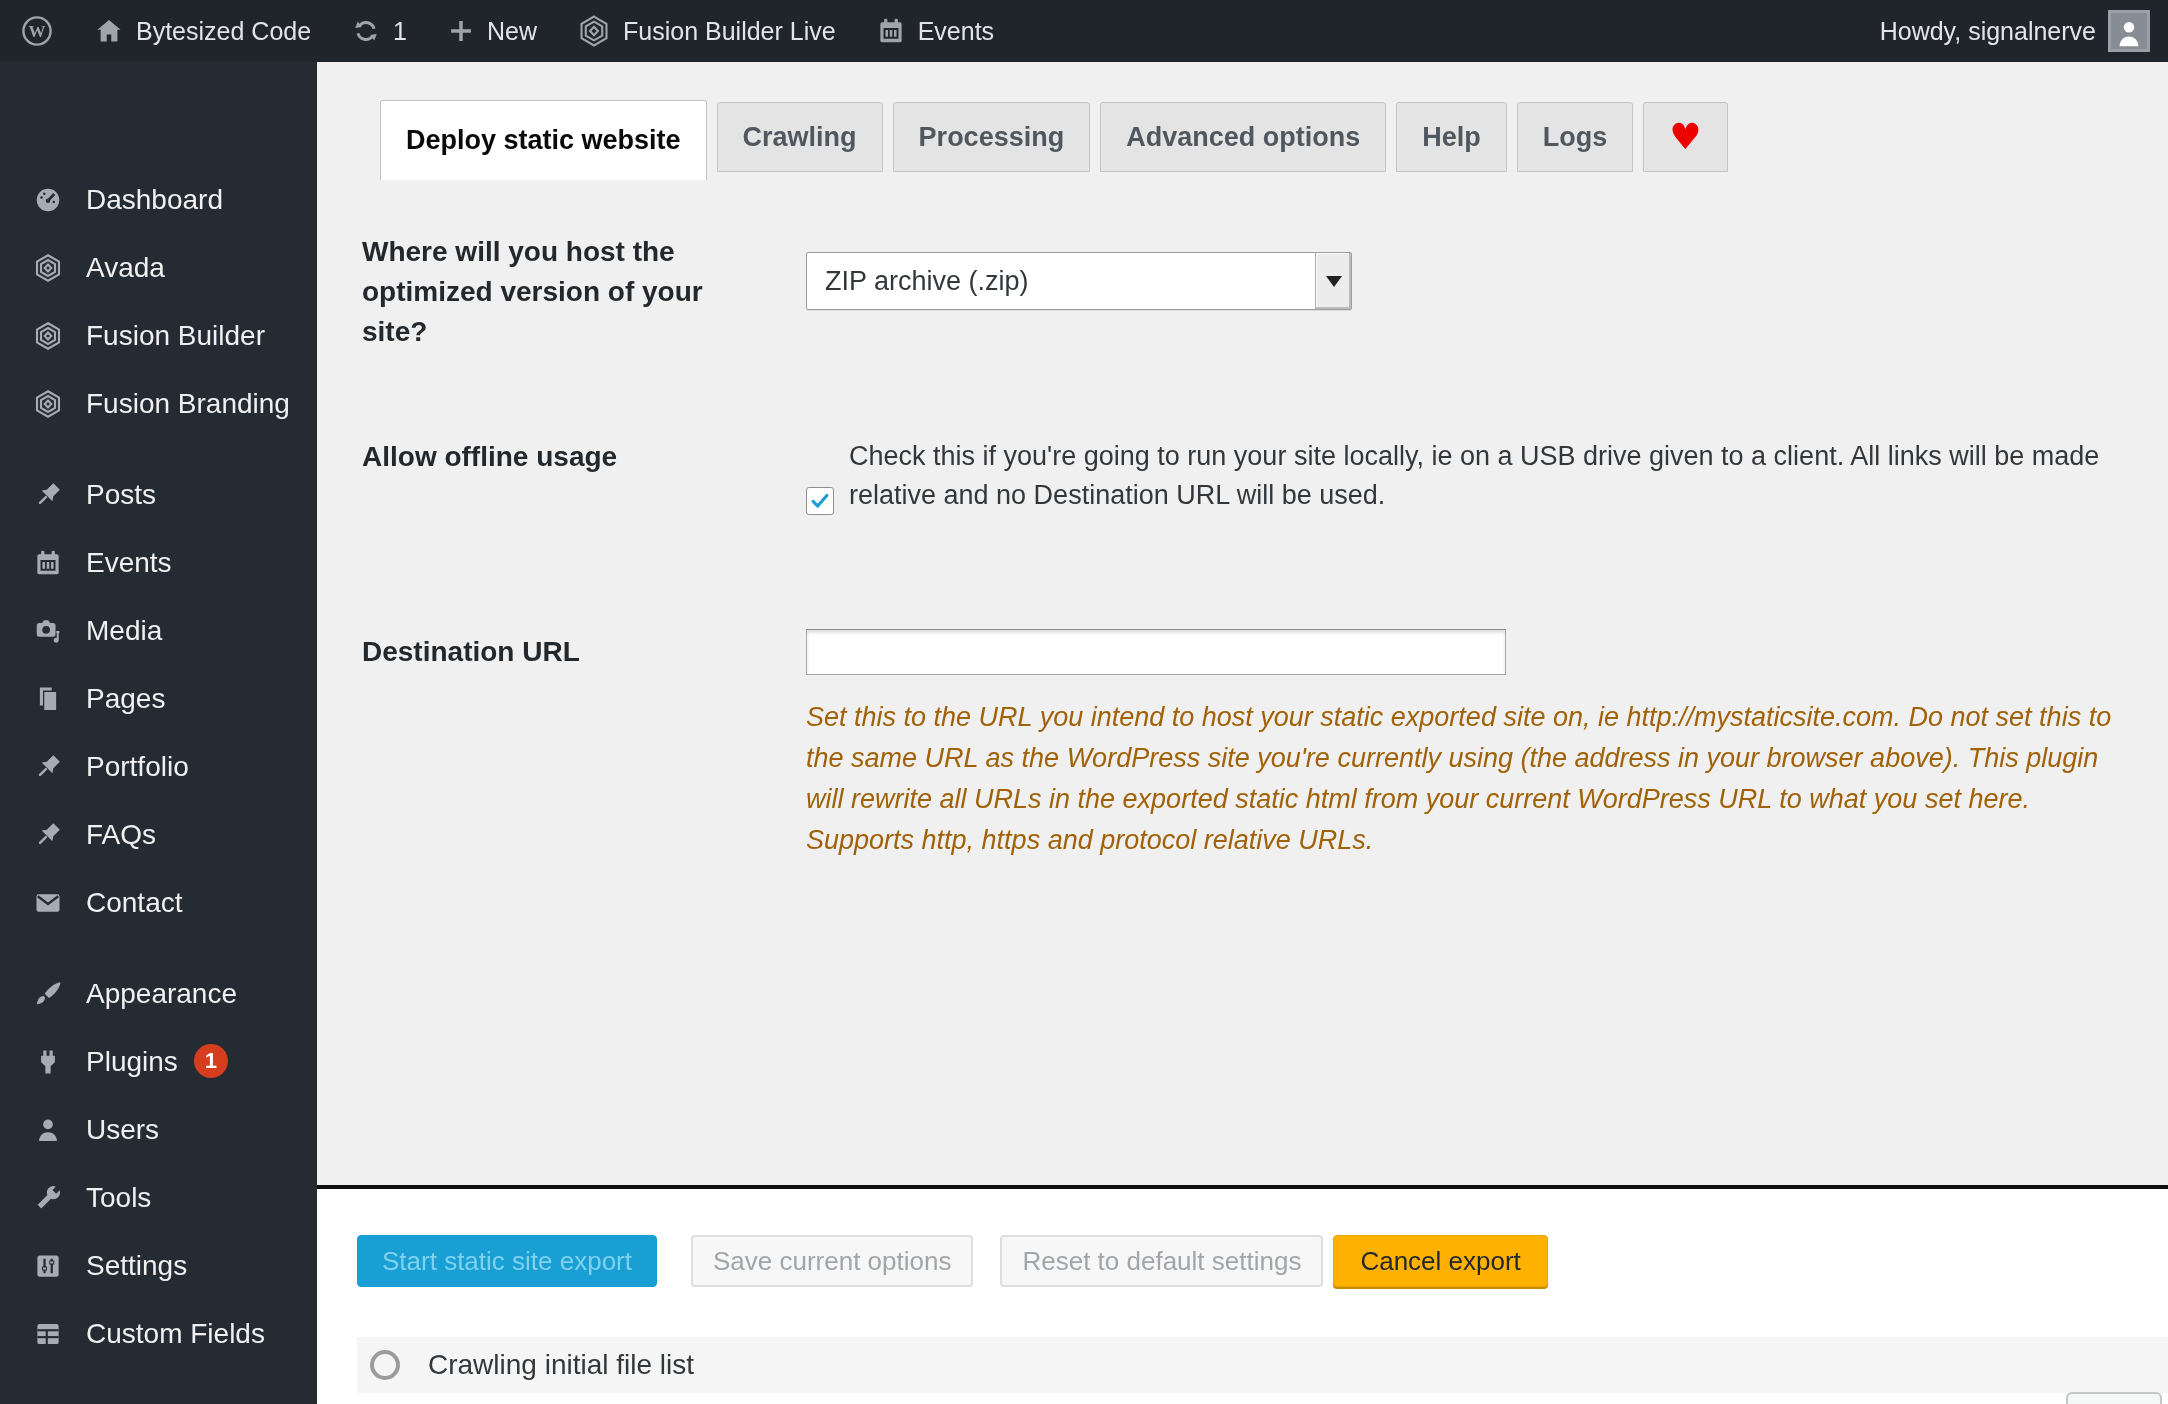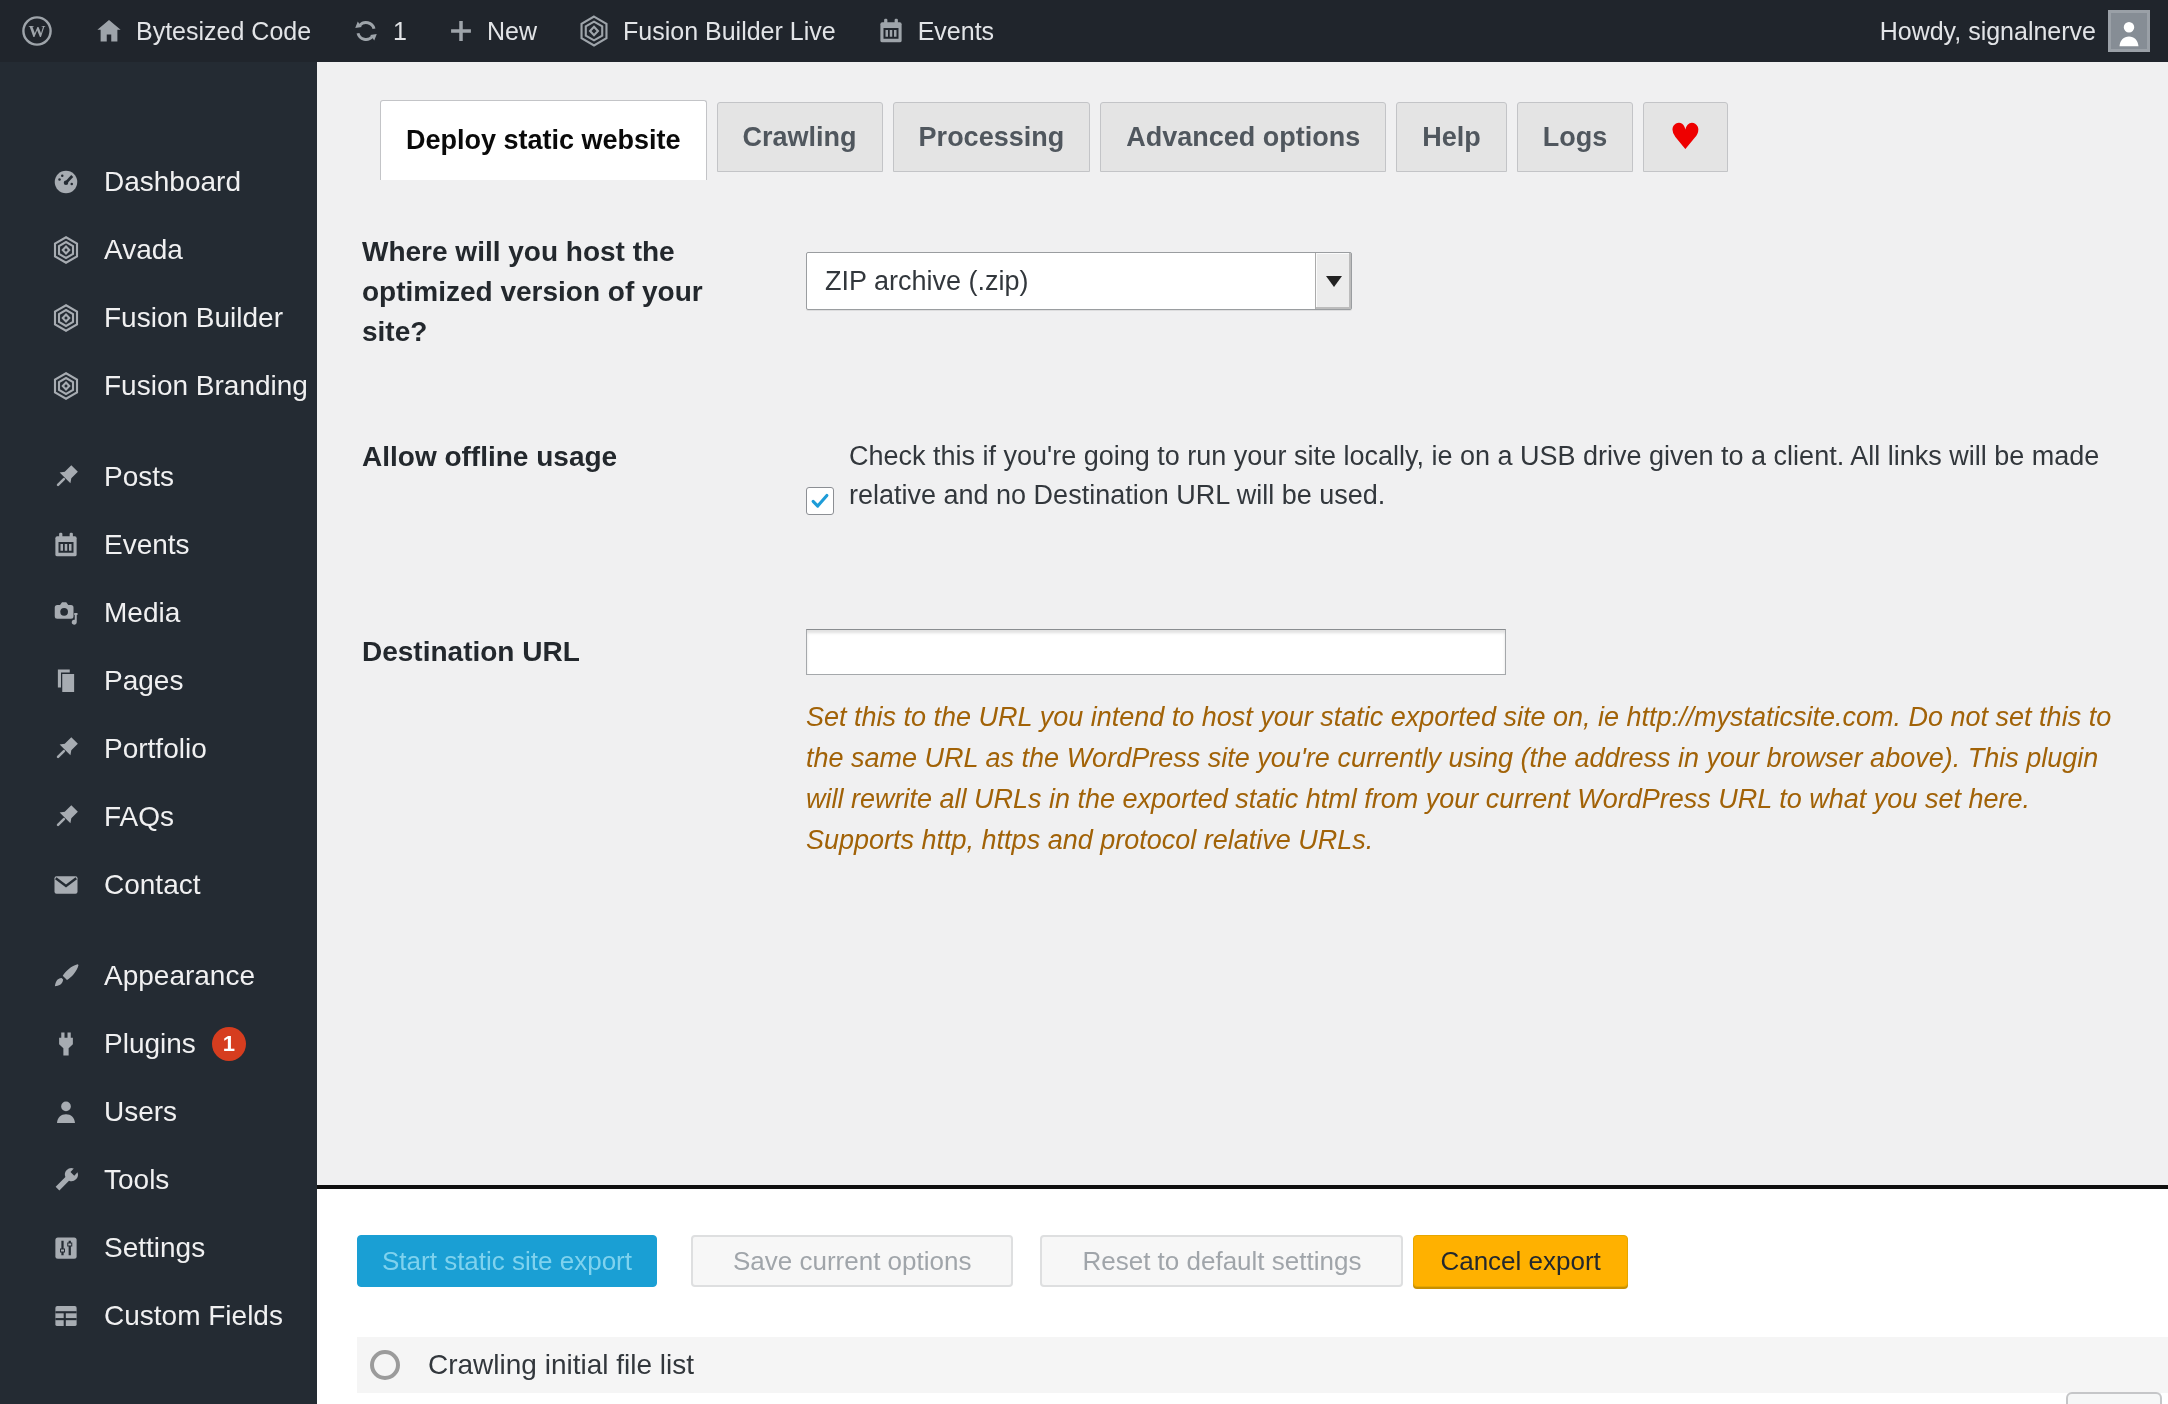--- a/index.html
+++ b/index.html
@@ -15,21 +15,21 @@
   .abar .icon{color:#9ea4aa;display:flex;align-items:center;}
   .abar .ibg{fill:#20252c;}
   .abar svg{display:block;}
   .avatar{width:42px;height:42px;background:#868d95;border:3px solid #9aa0a7;box-sizing:border-box;
           display:flex;align-items:flex-end;justify-content:center;overflow:hidden;}
 
   
   .sidebar{position:absolute;top:62px;left:0;width:317px;height:1342px;background:var(--sidebar-bg,#242b33);
            box-sizing:border-box;padding-top:86px;color:#f0f0f1;}
   .sidebar .ibg{fill:#242b33;}
-  .side-item{height:68px;display:flex;align-items:center;padding-left:50px;cursor:pointer;font-size:28px;}
+  .side-item{height:68px;display:flex;align-items:flex-end;padding-left:32px;cursor:pointer;font-size:28px;}
   .side-item .icon{width:32px;height:32px;margin-right:22px;color:#a7acb2;flex:0 0 auto;display:flex;align-items:center;justify-content:center;}
   .side-spacer{height:23px;}
   .badge{display:inline-flex;align-items:center;justify-content:center;min-width:34px;height:34px;border-radius:50%;
          background:var(--badge-red,#d63d1f);color:#fff;font-size:22px;font-weight:bold;margin-left:16px;}
 
   
   .content{position:absolute;top:62px;left:317px;width:1851px;height:1342px;background:var(--content-bg,#f0f0f1);}
 
   .tabs{display:flex;align-items:flex-start;margin:38px 0 0 63px;height:80px;}
   .tab{box-sizing:border-box;height:70px;margin-top:2px;margin-right:10px;padding:0 25px;display:flex;align-items:center;
@@ -61,21 +61,21 @@
               box-shadow:inset 0 3px 3px rgba(0,0,0,.12);font-size:26px;padding:0 12px;color:#32373c;}
   .help{margin-top:22px;width:1312px;font-size:27px;font-style:italic;color:#a16207;line-height:41px;}
 
   
   .bottom{position:absolute;top:1123px;left:0;right:0;bottom:0;display:flex;flex-direction:column;}
   .divider{height:4px;background:var(--divider,#101010);}
   .white{flex:1;background:#fff;position:relative;}
   .btn-row{margin:46px 0 0 40px;display:flex;align-items:flex-end;}
   .btn{box-sizing:border-box;height:52px;display:flex;align-items:center;border-radius:4px;font-size:26px;cursor:pointer;}
   .btn-primary{background:var(--accent-blue,#1a9fd4);color:#7fd2ee;padding:0 24px;border:1px solid var(--accent-blue,#1a9fd4);}
-  .btn-secondary{background:#f7f7f7;color:#a0a5aa;padding:0 40px;border:2px solid #dedfe0;}
+  .btn-secondary{background:#f7f7f7;color:#a0a5aa;padding:0 20px;border:2px solid #dedfe0;}
   .btn-save{margin-left:34px;}
   .btn-reset{margin-left:27px;}
   .btn-cancel{margin-left:10px;background:var(--accent-orange,#ffb100);color:#23282d;padding:0 26px;
               border:1px solid #e6a700;box-shadow:0 2px 0 #c98f00;}
   .status-row{margin:50px 0 0 40px;height:56px;background:#f5f5f5;display:flex;align-items:center;}
   .status-circle{box-sizing:border-box;width:30px;height:30px;border:4px solid #9b9b9b;border-radius:50%;margin-left:13px;flex:0 0 auto;}
   .status-text{margin-left:28px;font-size:28px;color:#32373c;}
   .partial-btn{position:absolute;right:6px;bottom:0;width:92px;height:10px;background:#f6f7f7;
                border:2px solid #c5c6c8;border-bottom:none;border-radius:6px 6px 0 0;}
 </style>

